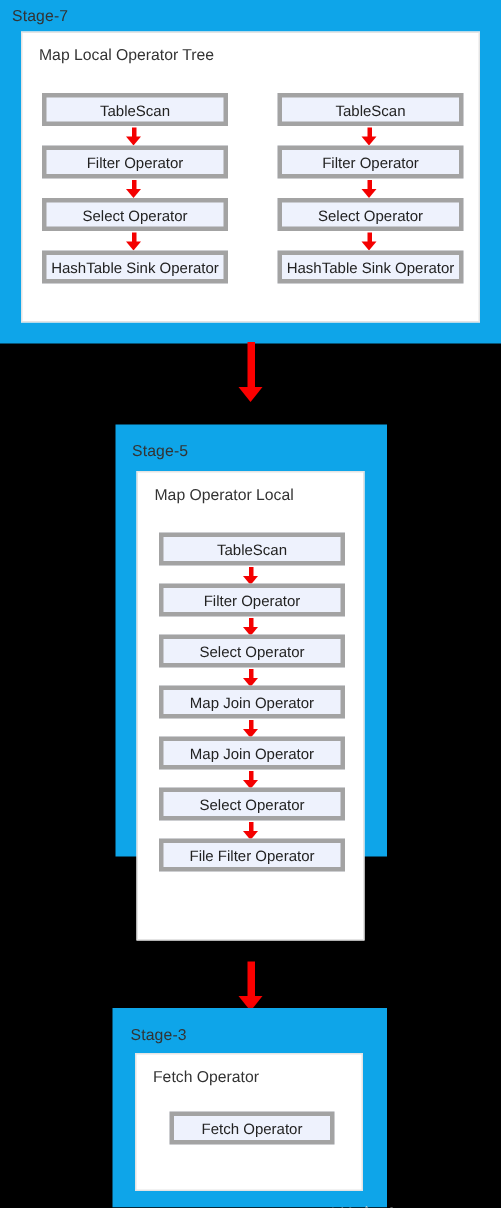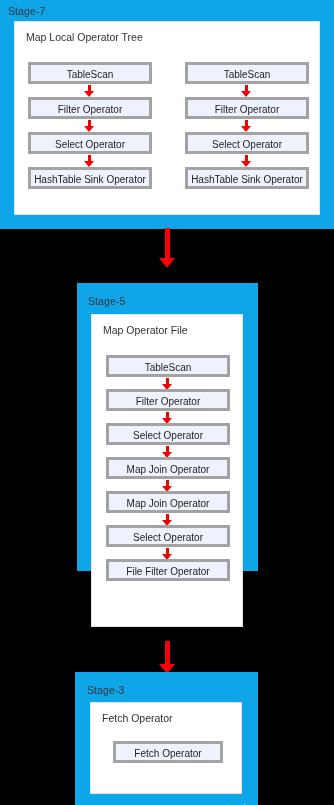--- a/index.html
+++ b/index.html
@@ -220,21 +220,21 @@
 </div>
 
 <div class="arrow-lg" id="arrow-7-to-5">
   <div class="shaft"></div>
     <div class="head"></div>
 </div>
 
 <div class="stage-panel" id="stage-5-panel">
   <div class="stage-label">Stage-5</div>
   <div class="tree-box" id="tree-5">
-    <div class="tree-title">Map Operator File</div>
+    <div class="tree-title">Map Operator Local</div>
 
     <div class="op-col" id="col-5">
       <div class="op-box" style="top:0px">TableScan</div>
       <div class="arrow-sm" style="left:56px; top:23px">
           <div class="shaft"></div>
           <div class="head"></div>
         </div>
       <div class="op-box" style="top:34px">Filter Operator</div>
       <div class="arrow-sm" style="left:56px; top:57px">
           <div class="shaft"></div>

